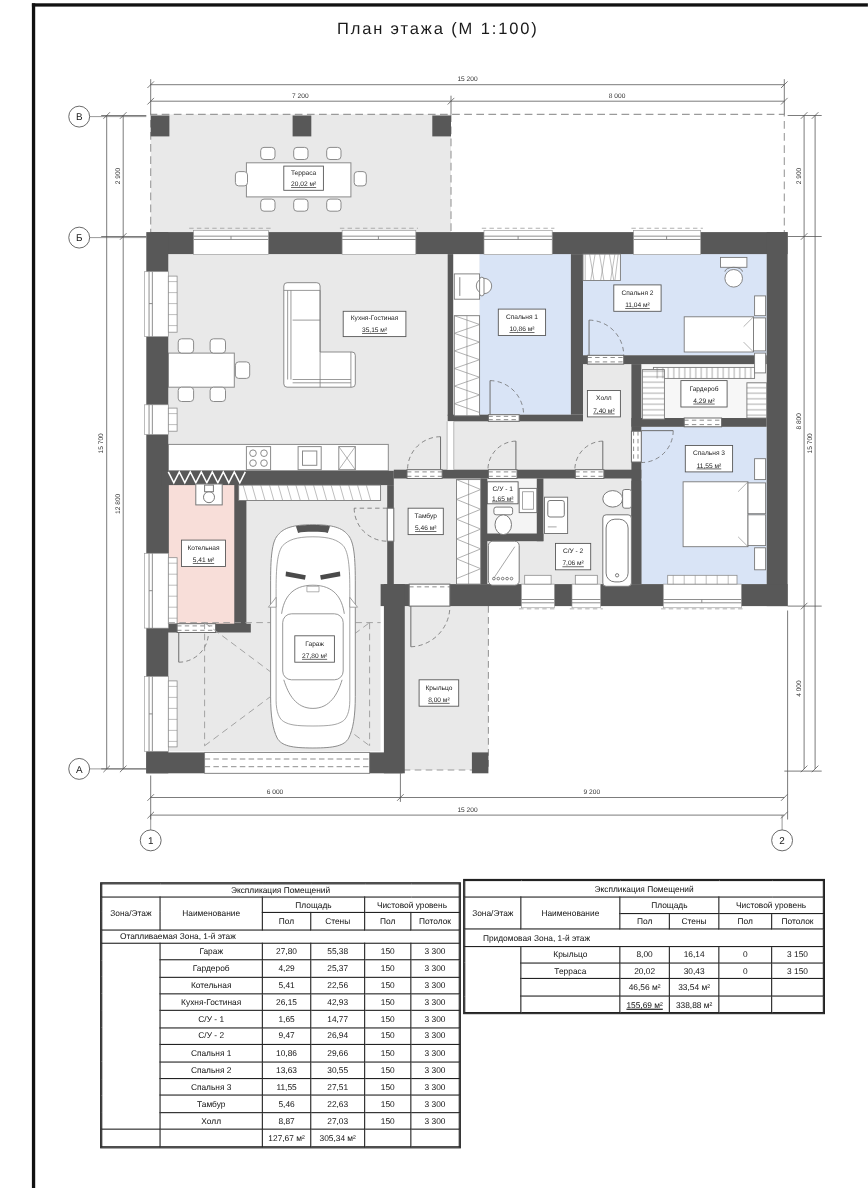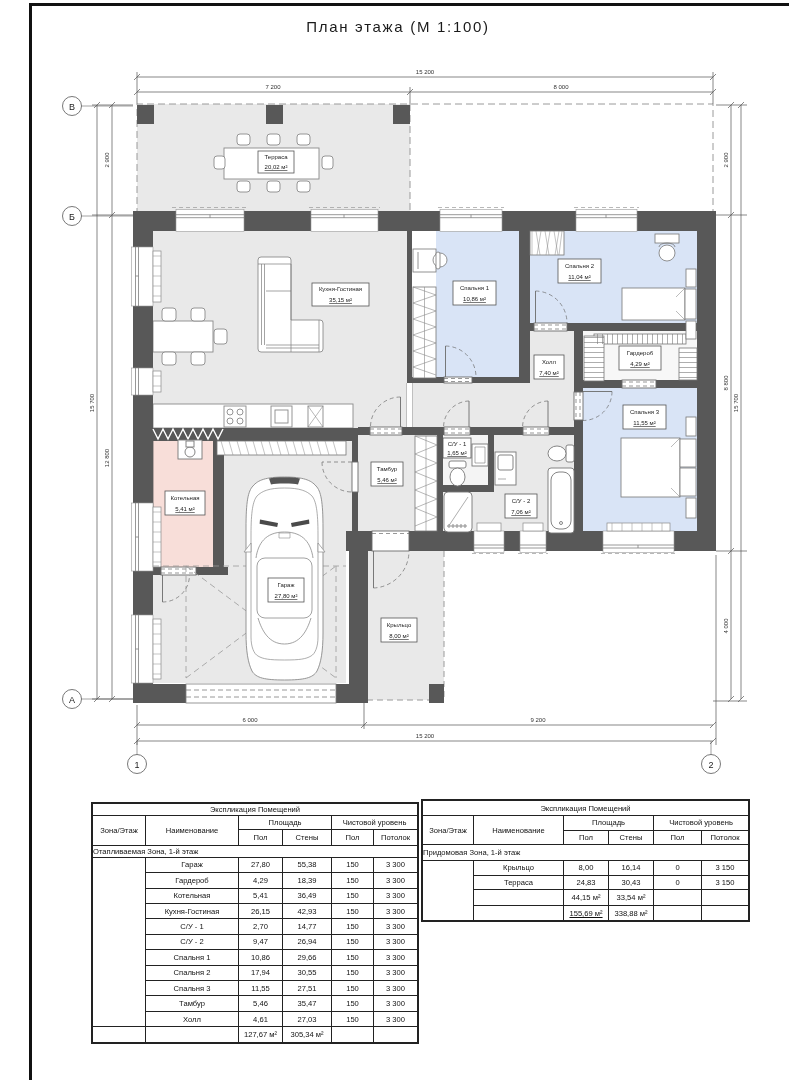--- a/index.html
+++ b/index.html
@@ -3,21 +3,21 @@
 <meta charset="utf-8">
 <style>
 html,body{margin:0;padding:0;width:789px;height:1080px;background:#fff;
 font-family:"Liberation Sans", sans-serif;}
 #page{position:absolute;top:0;left:0;width:789px;height:1080px;overflow:hidden;}
 #title{position:absolute;top:18px;left:30px;width:736px;text-align:center;
 font-size:15px;color:#1a1a1a;letter-spacing:1.7px;}
 table{border-collapse:collapse;table-layout:fixed;}
 td{border:1px solid #222;padding:0;font-size:7.6px;color:#111;text-align:center;
 vertical-align:middle;overflow:hidden;white-space:nowrap;}
-.sec{text-align:left;padding-left:0;}
+.sec{text-align:left;padding-left:16px;}
 #t1{position:absolute;left:92px;top:803px;outline:1px solid #222;}
 #t2{position:absolute;left:422px;top:800px;outline:1px solid #222;}
 </style>
 </head>
 <body>
 <div id="page">
 
 <div style="position:absolute;top:3px;left:29px;width:760px;height:3px;background:#111;"></div>
 
 <div style="position:absolute;top:3px;left:29px;width:3px;height:1077px;background:#111;"></div>
@@ -645,83 +645,83 @@
           <td rowspan="11"></td>
           <td>Гараж</td>
           <td>27,80</td>
           <td>55,38</td>
           <td>150</td>
           <td>3 300</td>
         </tr>
 <tr style="height:15.43px">
           <td>Гардероб</td>
           <td>4,29</td>
-          <td>18,39</td>
+          <td>25,37</td>
           <td>150</td>
           <td>3 300</td>
         </tr>
 <tr style="height:15.43px">
           <td>Котельная</td>
           <td>5,41</td>
-          <td>36,49</td>
+          <td>22,56</td>
           <td>150</td>
           <td>3 300</td>
         </tr>
 <tr style="height:15.43px">
           <td>Кухня-Гостиная</td>
           <td>26,15</td>
           <td>42,93</td>
           <td>150</td>
           <td>3 300</td>
         </tr>
 <tr style="height:15.43px">
           <td>С/У - 1</td>
-          <td>2,70</td>
+          <td>1,65</td>
           <td>14,77</td>
           <td>150</td>
           <td>3 300</td>
         </tr>
 <tr style="height:15.43px">
           <td>С/У - 2</td>
           <td>9,47</td>
           <td>26,94</td>
           <td>150</td>
           <td>3 300</td>
         </tr>
 <tr style="height:15.43px">
           <td>Спальня 1</td>
           <td>10,86</td>
           <td>29,66</td>
           <td>150</td>
           <td>3 300</td>
         </tr>
 <tr style="height:15.43px">
           <td>Спальня 2</td>
-          <td>17,94</td>
+          <td>13,63</td>
           <td>30,55</td>
           <td>150</td>
           <td>3 300</td>
         </tr>
 <tr style="height:15.43px">
           <td>Спальня 3</td>
           <td>11,55</td>
           <td>27,51</td>
           <td>150</td>
           <td>3 300</td>
         </tr>
 <tr style="height:15.43px">
           <td>Тамбур</td>
           <td>5,46</td>
-          <td>35,47</td>
+          <td>22,63</td>
           <td>150</td>
           <td>3 300</td>
         </tr>
 <tr style="height:15.43px">
           <td>Холл</td>
-          <td>4,61</td>
+          <td>8,87</td>
           <td>27,03</td>
           <td>150</td>
           <td>3 300</td>
         </tr>
 <tr style="height:15.2px">
           <td></td>
           <td></td>
           <td>127,67 м²</td>
           <td>305,34 м²</td>
           <td></td>
@@ -761,28 +761,28 @@
 <tr style="height:15.2px">
           <td rowspan="4"></td>
           <td>Крыльцо</td>
           <td>8,00</td>
           <td>16,14</td>
           <td>0</td>
           <td>3 150</td>
         </tr>
 <tr style="height:14.5px">
           <td>Терраса</td>
-          <td>24,83</td>
+          <td>20,02</td>
           <td>30,43</td>
           <td>0</td>
           <td>3 150</td>
         </tr>
 <tr style="height:16px">
           <td></td>
-          <td>44,15 м²</td>
+          <td>46,56 м²</td>
           <td>33,54 м²</td>
           <td></td>
           <td></td>
         </tr>
 <tr style="height:15px">
           <td></td>
           <td><span style="text-decoration:underline">155,69 м²</span></td>
           <td><span style="">338,88 м²</span></td>
           <td></td>
           <td></td>

